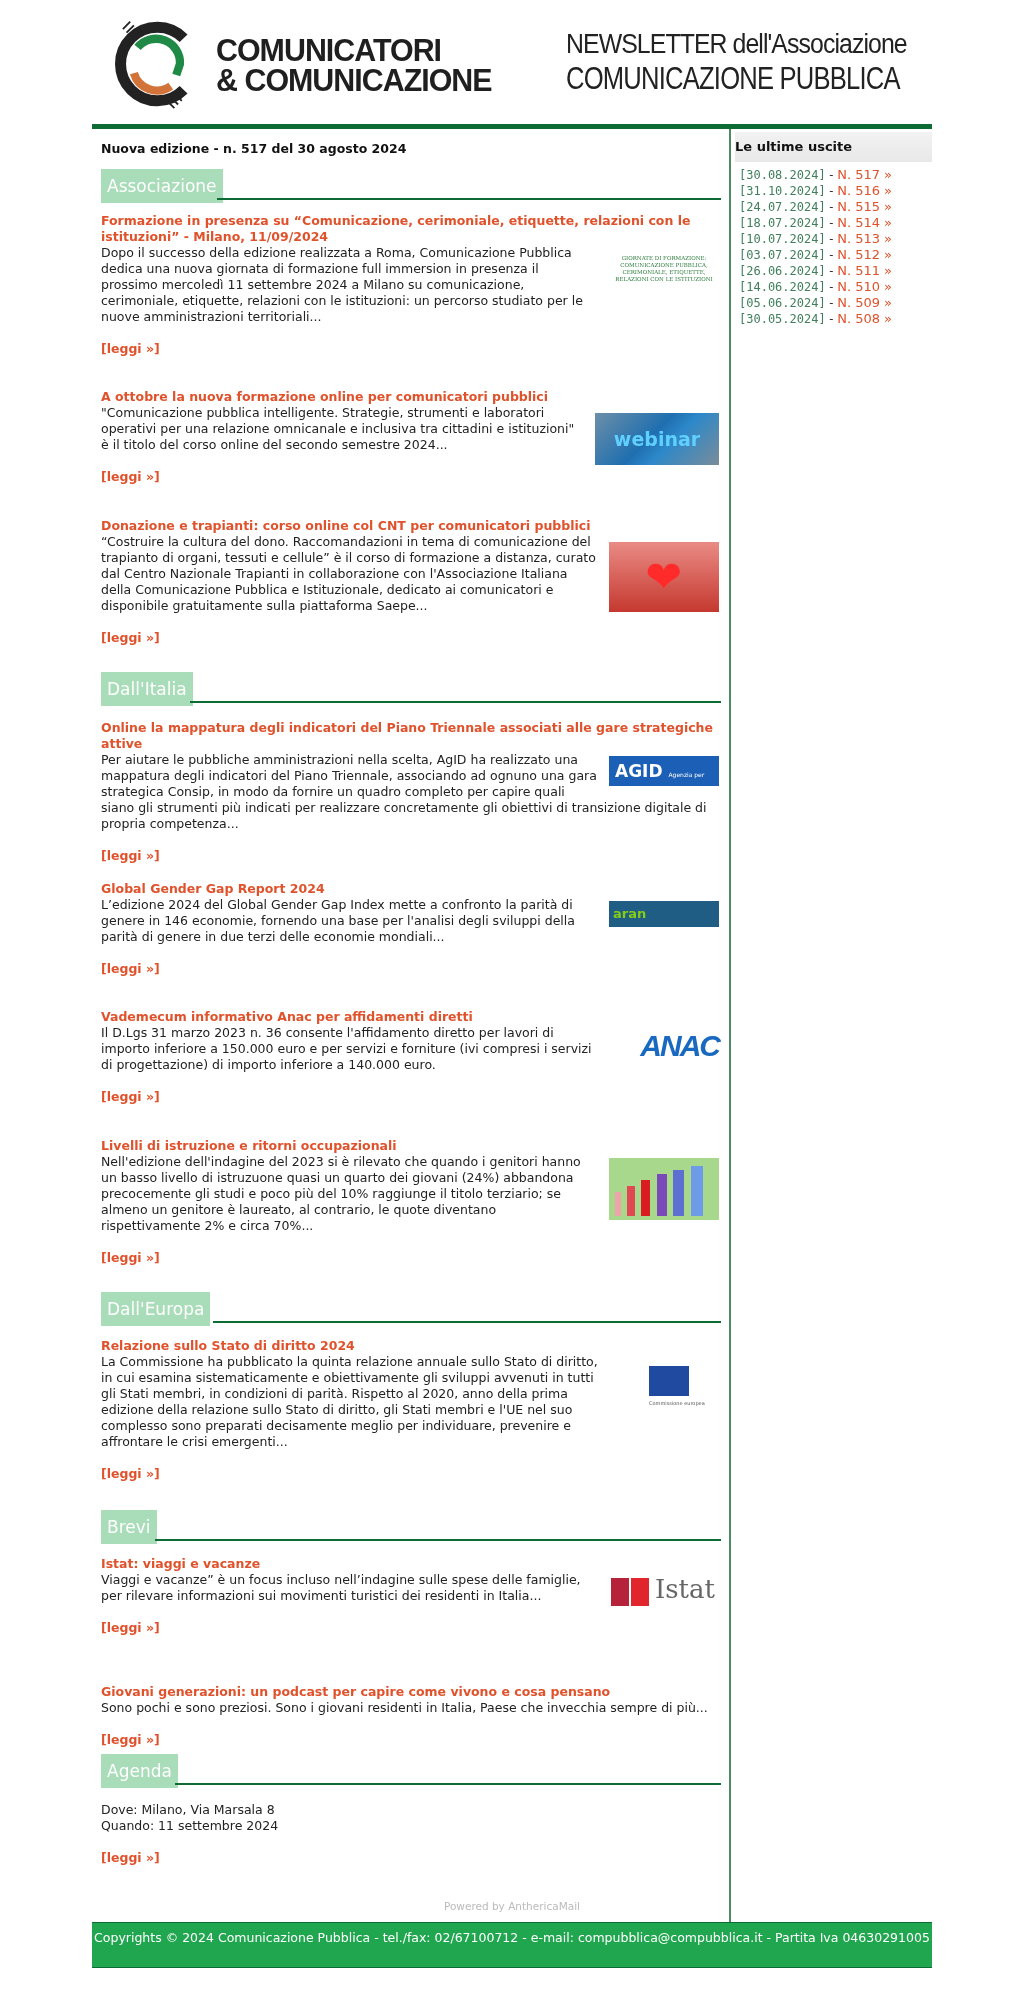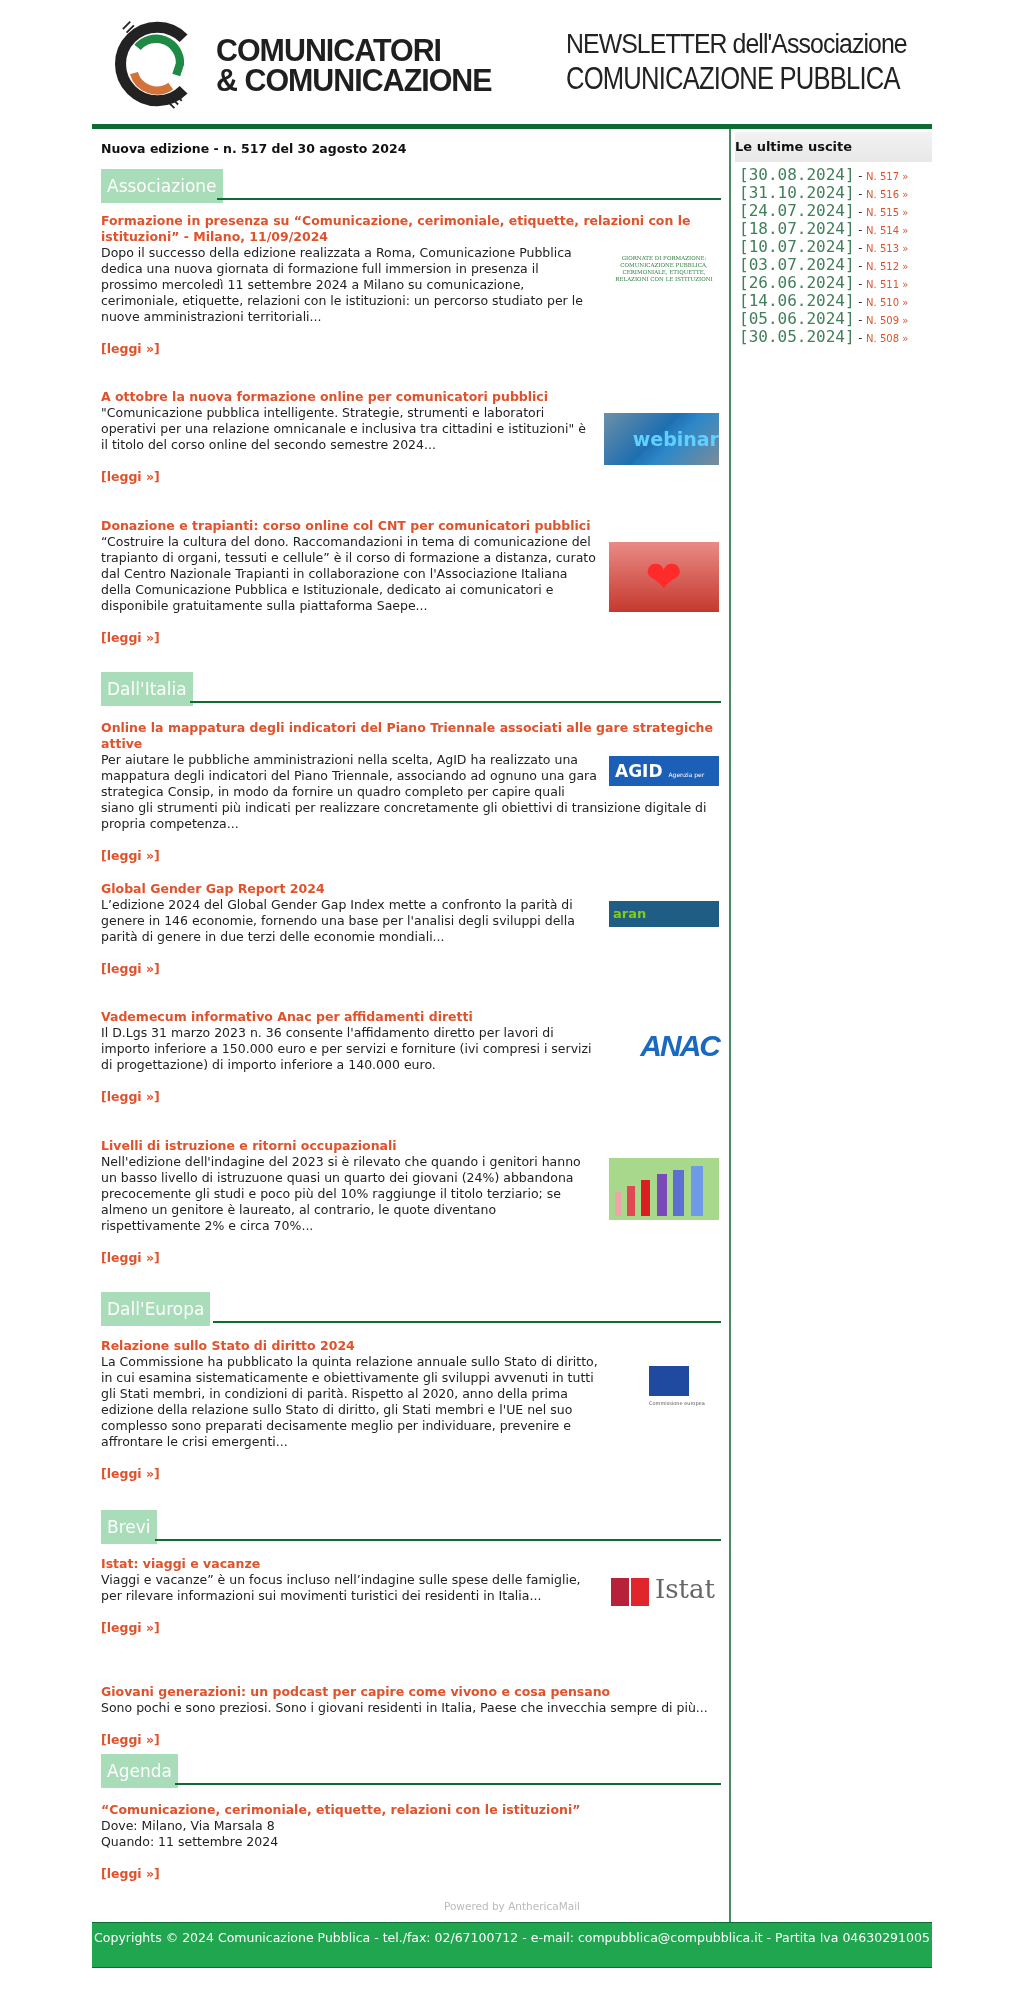--- a/index.html
+++ b/index.html
@@ -31,32 +31,32 @@
   .article { position: absolute; left: 9px; width: 624px; }
   .article .title { color: #e0522b; font-weight: bold; font-size: 12.5px; line-height: 16px; }
   .article .body { font-size: 12.5px; line-height: 16px; color: #222; }
   .article .thumb { float: right; margin: 2px 6px 4px 10px; }
   .article .more { display: inline-block; margin-top: 16px; color: #e0522b; font-weight: bold; font-size: 12.5px; cursor: pointer; }
 
   
   .side-head { position: absolute; left: 2px; top: 3px; width: 197px; height: 30px; background: linear-gradient(#f2f2f2, #e8e8e8); font-weight: bold; font-size: 13px; line-height: 30px; color: #111; }
   .issues { position: absolute; left: 6px; top: 38px; list-style: none; margin: 0; padding: 0; }
   .issues li { font-size: 11.5px; line-height: 16px; white-space: nowrap; }
-  .issues .date { color: #3f7f5a; font-family: "DejaVu Sans Mono", monospace; font-size: 16px; }
+  .issues .date { color: #3f7f5a; font-family: "DejaVu Sans Mono", monospace; font-size: 12px; }
   .issues .sep { color: #333; }
-  .issues .num { color: #e0522b; font-size: 10px; cursor: pointer; }
+  .issues .num { color: #e0522b; font-size: 13px; cursor: pointer; }
 
   
   .footer { position: absolute; left: 0; top: 1922px; width: 840px; height: 46px; background: #20a64f; color: #ffffff; text-align: center; font-size: 12.5px; line-height: 17px; padding-top: 6px; border-top: 1px solid #0d6b34; border-bottom: 1px solid #0d6b34; }
   .powered { position: absolute; left: 0; top: 1900px; width: 840px; text-align: center; font-size: 10.5px; color: #bbbbbb; }
 
   
   .th { display: block; }
   .th-gior { width: 110px; height: 40px; background: #fff; color: #2c7c3c; font-family: "DejaVu Serif", serif; font-size: 5.5px; line-height: 7px; text-align: center; padding-top: 2px; }
-  .th-web { width: 115px; height: 52px; background: linear-gradient(135deg,#6d8fa8,#1f6fb0 45%,#2d88c9 60%,#7a8c99); color: #5fd0ff; font-weight: bold; font-size: 19px; line-height: 52px; text-align: right; }
+  .th-web { width: 124px; height: 52px; background: linear-gradient(135deg,#6d8fa8,#1f6fb0 45%,#2d88c9 60%,#7a8c99); color: #5fd0ff; font-weight: bold; font-size: 19px; line-height: 52px; text-align: center; }
   .th-heart { width: 110px; height: 70px; background: linear-gradient(#e98b85,#c5392f); position: relative; }
   .th-agid { width: 110px; height: 30px; background: #1c5fb6; color: #fff; font-weight: bold; font-size: 17px; line-height: 30px; padding-left: 6px; }
   .th-agid small { font-size: 6px; font-weight: normal; }
   .th-aran { width: 110px; height: 26px; background: #1f5d85; color: #84cc16; font-size: 13px; line-height: 26px; padding-left: 4px; font-weight: bold; }
   .th-anac { width: 110px; height: 34px; color: #1969c0; font-size: 30px; line-height: 34px; font-weight: bold; font-style: italic; text-align: center; font-family: "Liberation Sans", sans-serif; letter-spacing: -2px; }
   .th-istr { width: 110px; height: 62px; background: #a8d88b; }
   .th-ue { width: 100px; height: 70px; background: #fff; position: relative; }
   .th-ue .flag { position: absolute; left: 30px; top: 12px; width: 40px; height: 30px; background: #1f4aa0; }
   .th-ue .lbl { position: absolute; left: 30px; top: 46px; font-size: 5px; color: #555; line-height: 6px; }
   .th-istat { width: 110px; height: 40px; position: relative; }
@@ -205,21 +205,20 @@
       <div class="body">Sono pochi e sono preziosi. Sono i giovani residenti in Italia, Paese che invecchia sempre di più...</div>
       <a class="more">[leggi »]</a>
     </div>
 
     <div class="section" style="top:1625px;">
       <div class="tag">Agenda</div>
       <div class="rule" style="width:546px;"></div>
     </div>
 
     <div class="article" style="top:1673px;">
-      <div class="title">“Comunicazione, cerimoniale, etiquette, relazioni con le istituzioni”</div>
       <div class="body">Dove: Milano, Via Marsala 8</div>
       <div class="body">Quando: 11 settembre 2024</div>
       <a class="more">[leggi »]</a>
     </div>
   </div>
 
   <div class="vdivider"></div>
 
   <div class="side">
     <div class="side-head">Le ultime uscite</div>

